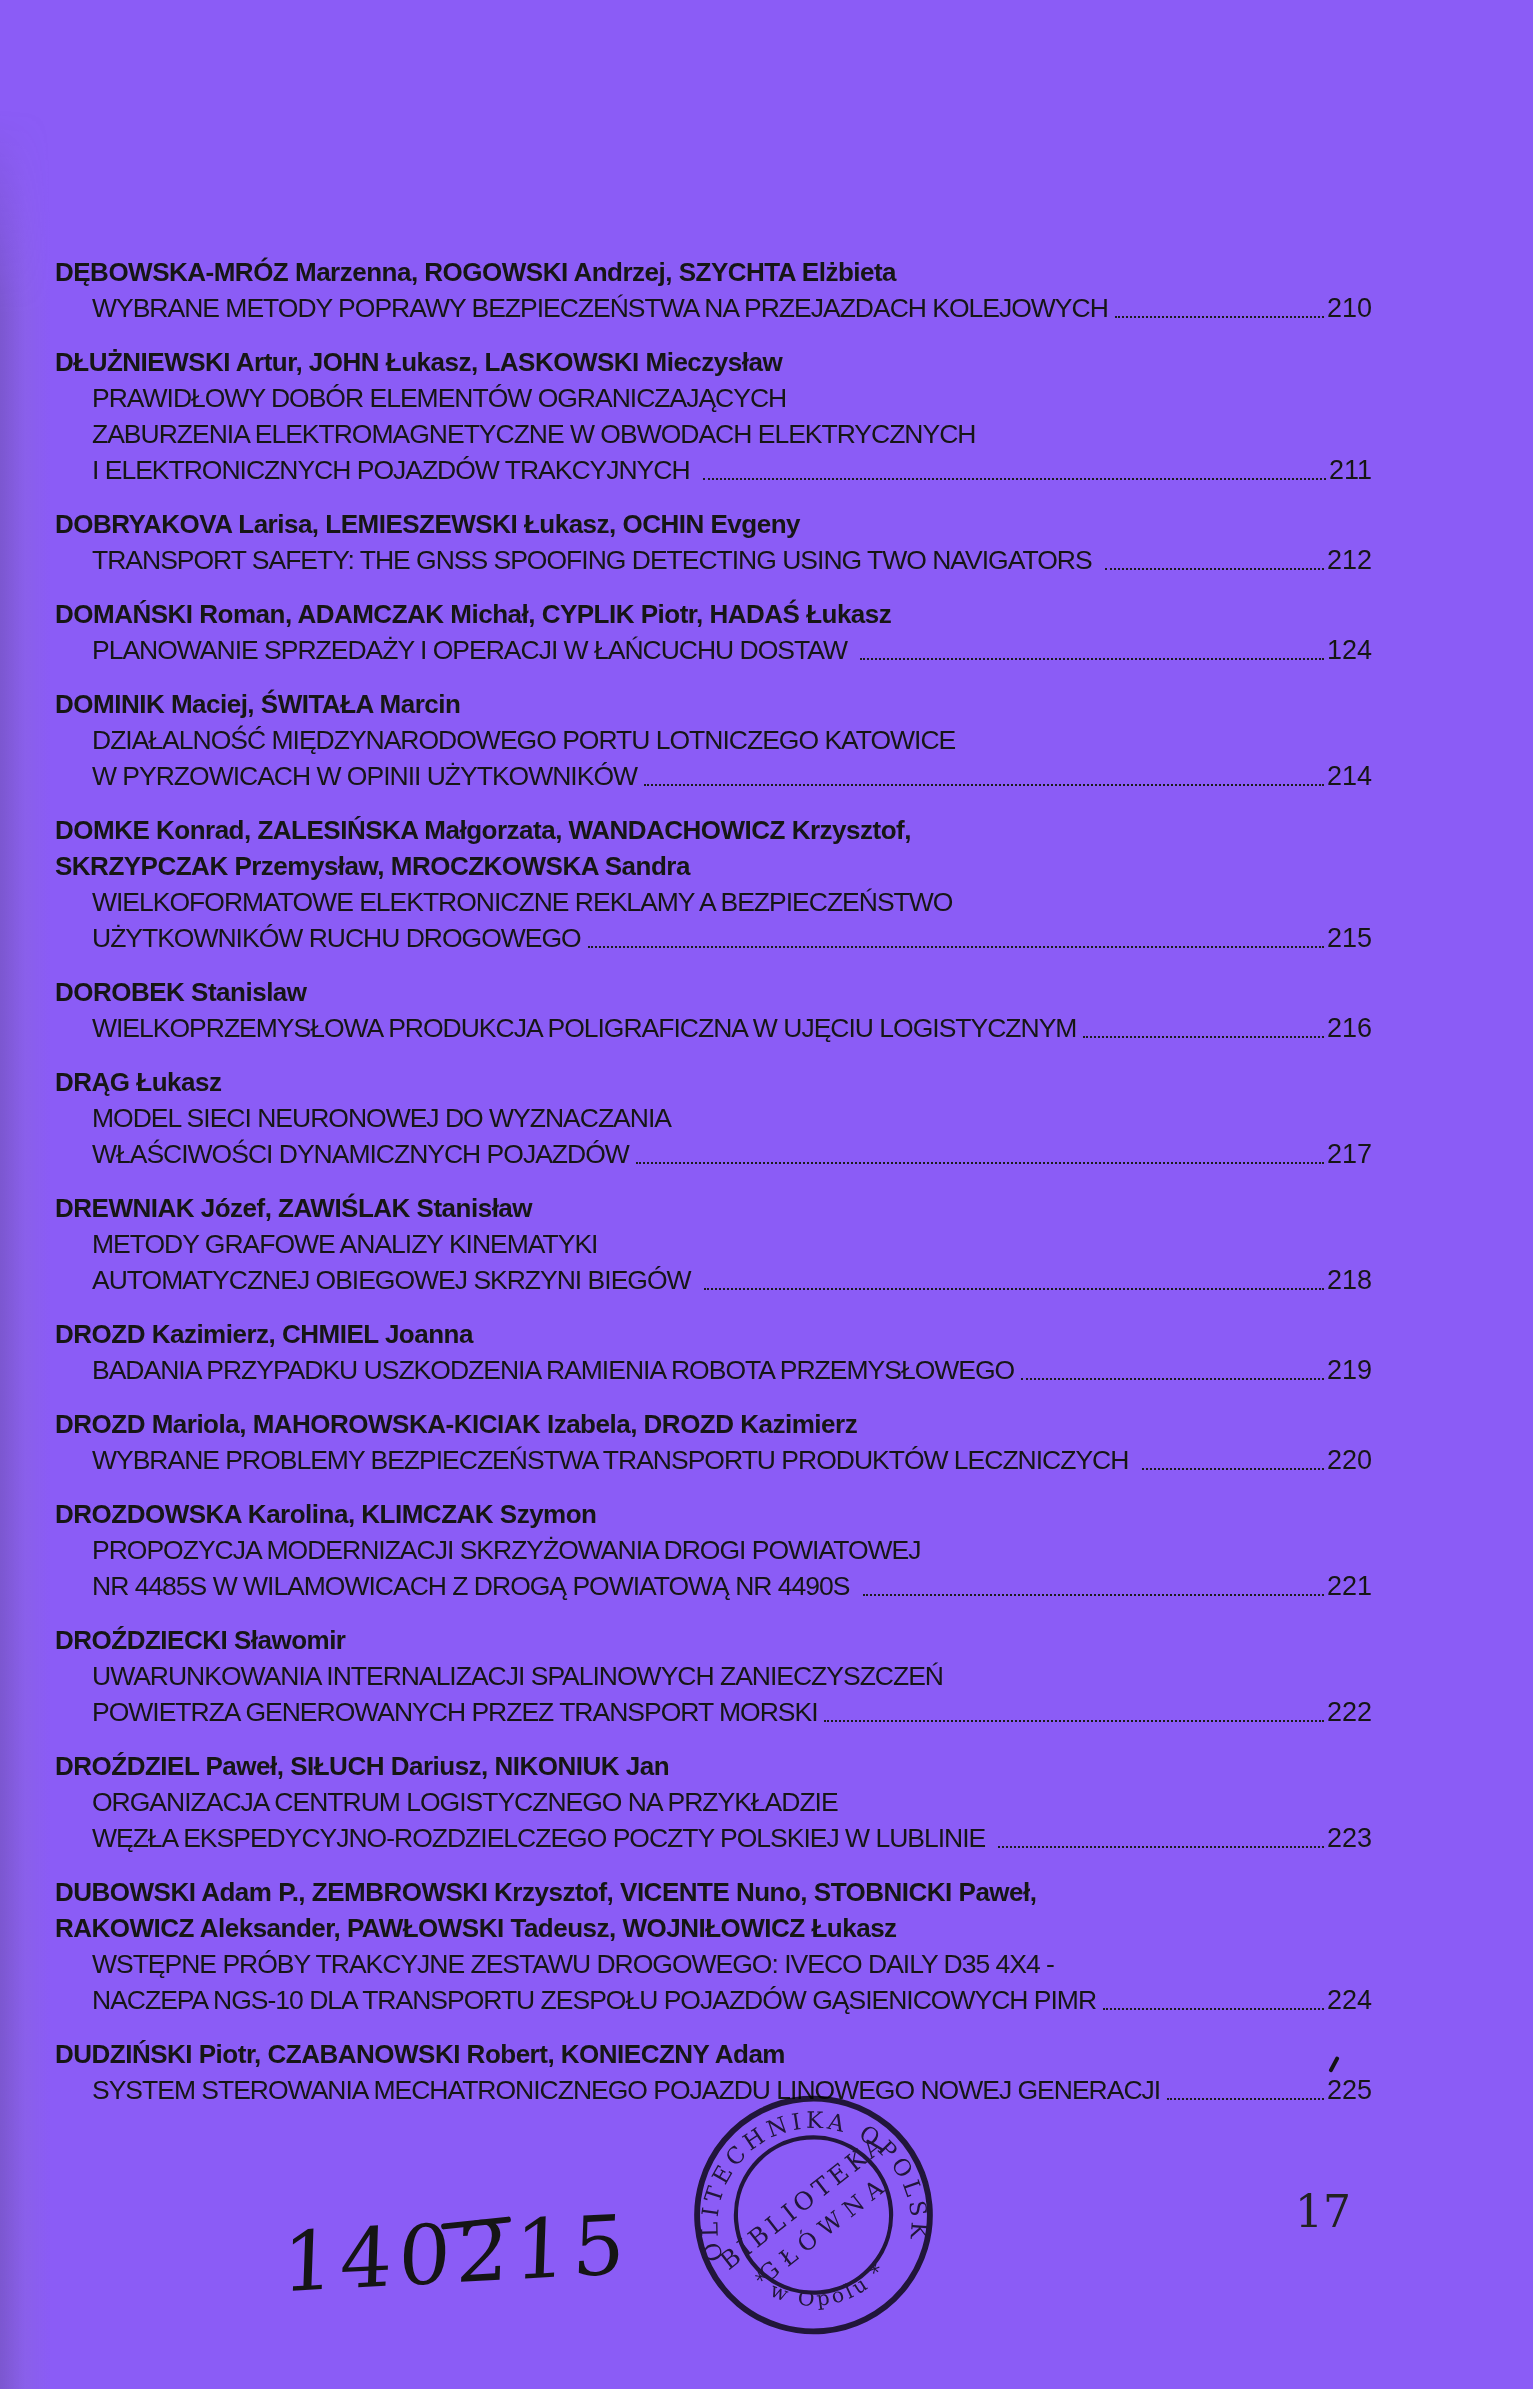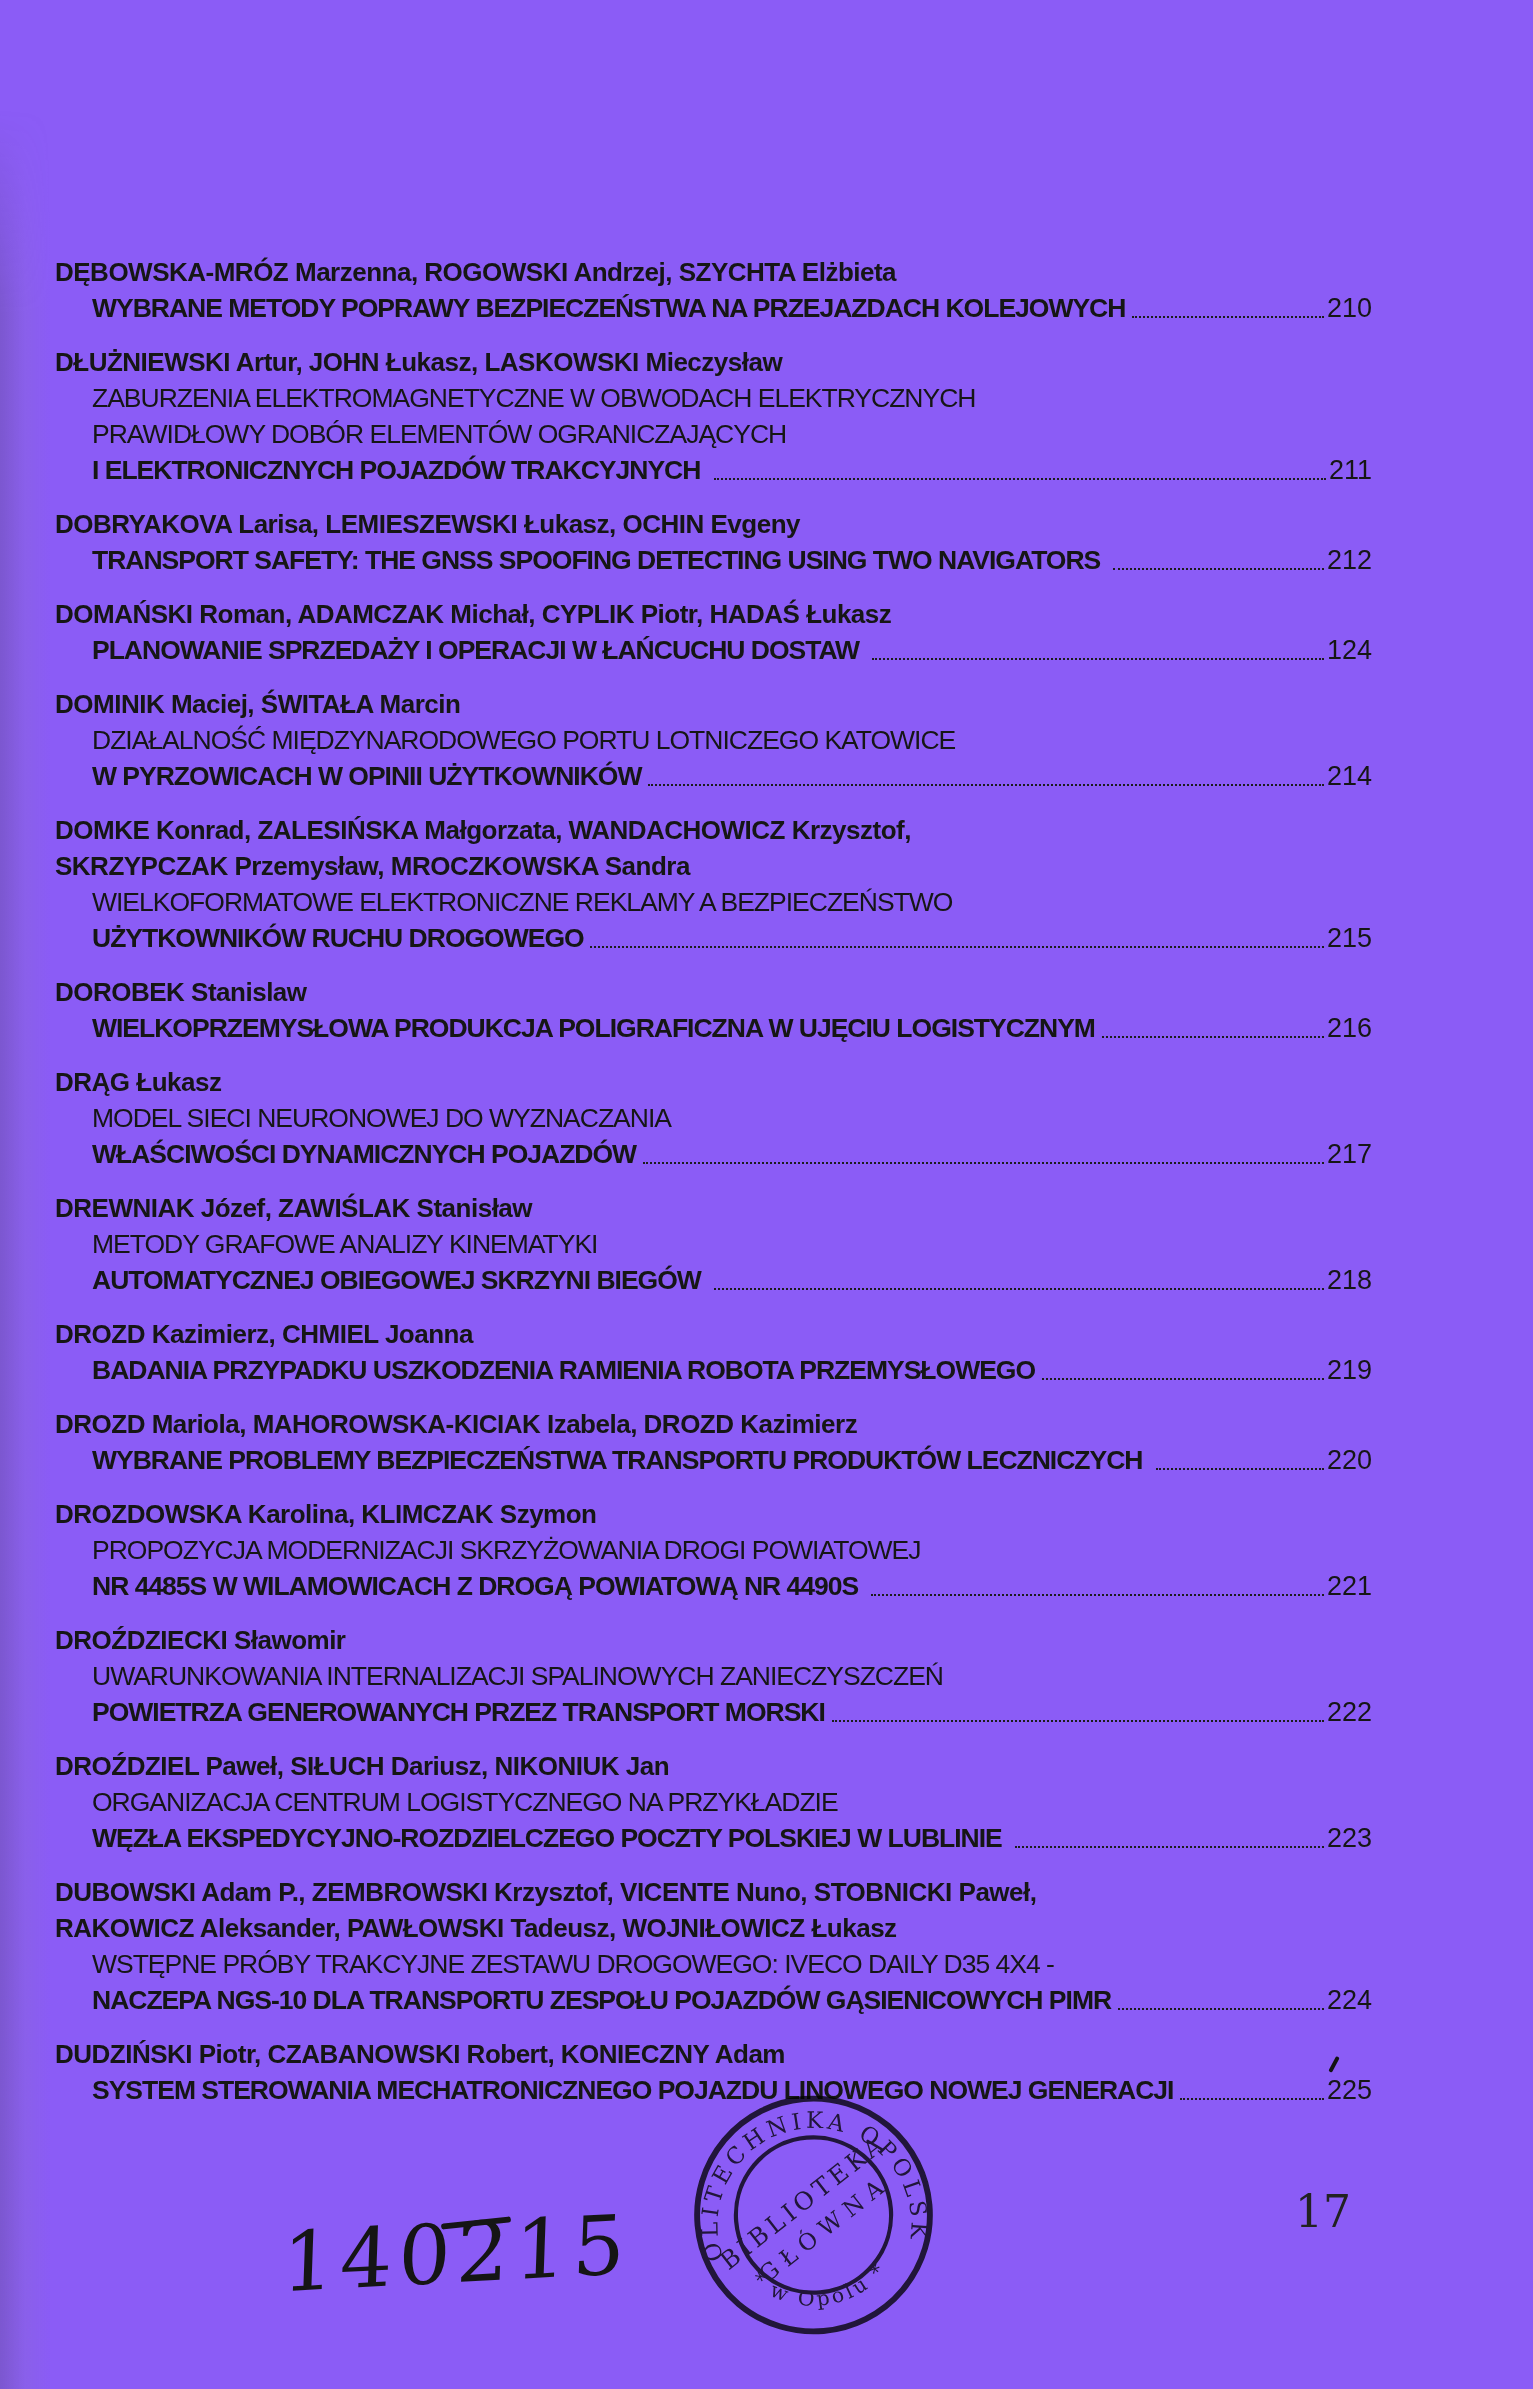--- a/index.html
+++ b/index.html
@@ -8,21 +8,21 @@
   .edge-shadow{position:absolute;left:0;top:109px;width:55px;height:2280px;
         background:linear-gradient(to right,rgba(70,70,70,.22),rgba(130,130,130,.10) 45%,rgba(255,255,255,0) 92%);
         -webkit-mask-image:linear-gradient(to bottom,transparent,#000 9%,#000 97%,#000);
         mask-image:linear-gradient(to bottom,transparent,#000 9%,#000 97%,#000);}
   .toc{position:absolute;left:55px;top:254px;width:1317px;}
   .entry{margin-bottom:18px;}
   .author-line{font-weight:700;font-size:26px;line-height:36px;letter-spacing:-0.5px;white-space:nowrap;}
   .titles{padding-left:37px;}
   .title-line{font-size:26.5px;line-height:36px;letter-spacing:-1px;white-space:nowrap;}
   .tl-row{display:flex;align-items:flex-end;}
-  .tl-text{font-size:26.5px;line-height:36px;letter-spacing:-1px;white-space:pre;font-weight:bold;}
+  .tl-text{font-size:26.5px;line-height:36px;letter-spacing:-1px;white-space:pre;}
   .leader{flex:1;min-width:20.5px;border-bottom:2.6px dotted #1c1c1c;margin:0 2.6px 7.7px 6.8px;}
   .pg{font-size:27px;line-height:36px;letter-spacing:0;}
   .handnum{position:absolute;left:282px;top:2213px;font-family:"DejaVu Serif",serif;
         font-size:82px;line-height:1;color:#151515;letter-spacing:6px;
         transform:rotate(-3deg) skewX(-5deg);}
   .handnum-bar{position:absolute;left:441px;top:2220px;width:70px;height:6px;background:#151515;
         transform:rotate(-6deg);border-radius:2.6px;}
   .pagenum{position:absolute;left:1295px;top:2186px;font-family:"DejaVu Serif",serif;
         font-size:44px;color:#222;}
   .tick{position:absolute;left:1332px;top:2056px;width:4.3px;height:17px;background:#131313;
@@ -50,22 +50,22 @@
             <span class="pg">210</span>
           </div>
         </div>
   </div>
 
   <div class="entry">
     <div class="authors">
           <div class="author-line">DŁUŻNIEWSKI Artur, JOHN Łukasz, LASKOWSKI Mieczysław</div>
         </div>
     <div class="titles">
+          <div class="title-line">PRAWIDŁOWY DOBÓR ELEMENTÓW OGRANICZAJĄCYCH</div>
           <div class="title-line">ZABURZENIA ELEKTROMAGNETYCZNE W OBWODACH ELEKTRYCZNYCH</div>
-          <div class="title-line">PRAWIDŁOWY DOBÓR ELEMENTÓW OGRANICZAJĄCYCH</div>
           <div class="tl-row">
             <span class="tl-text">I ELEKTRONICZNYCH POJAZDÓW TRAKCYJNYCH </span>
             <span class="leader"></span>
             <span class="pg">211</span>
           </div>
         </div>
   </div>
 
   <div class="entry">
     <div class="authors">

